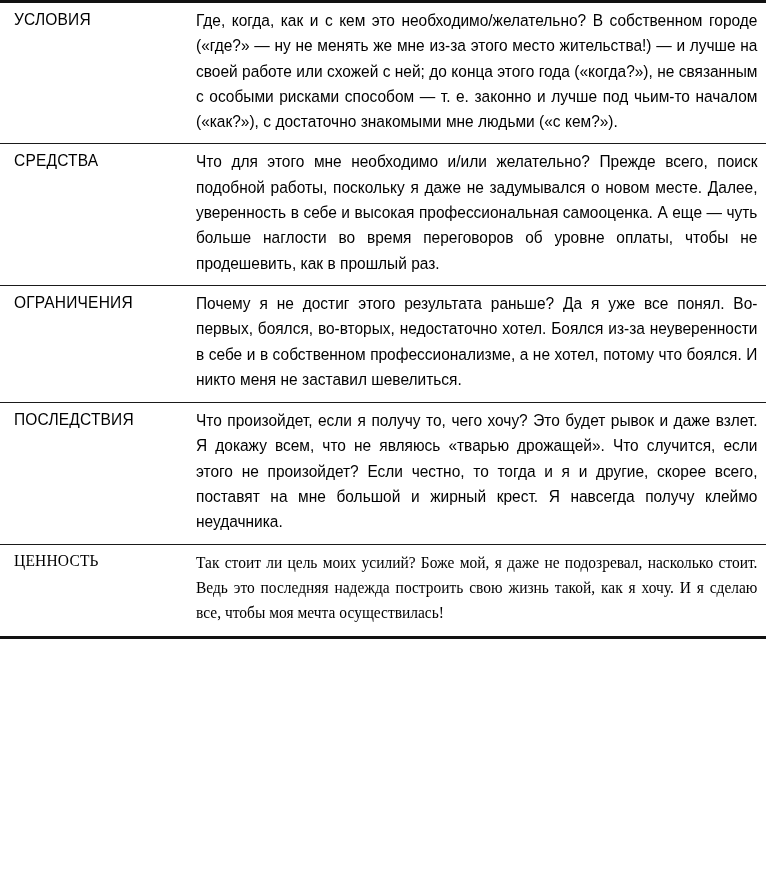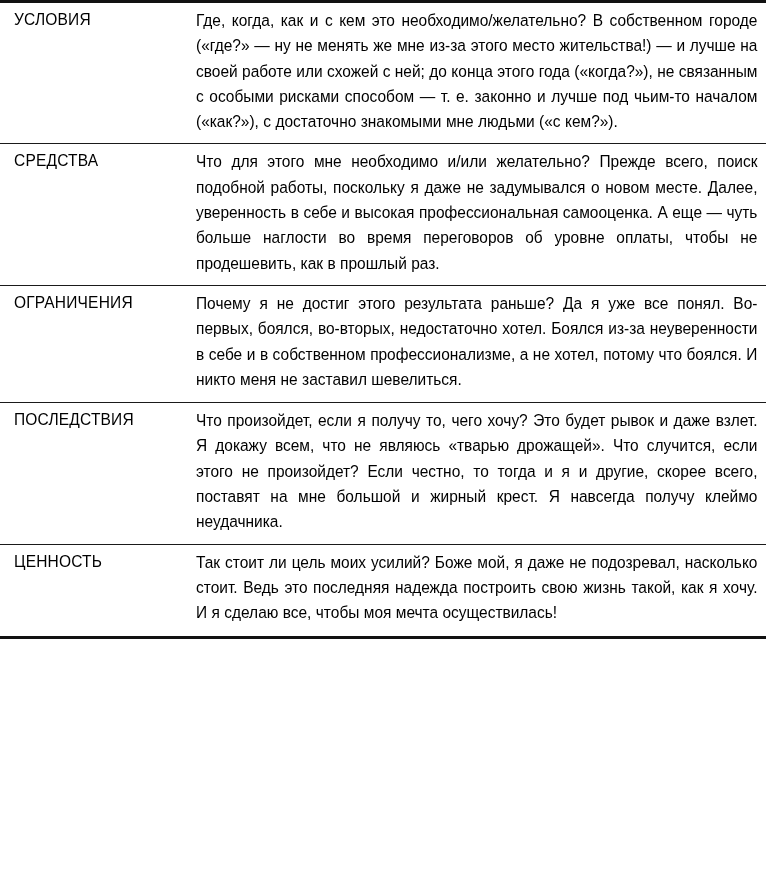--- a/index.html
+++ b/index.html
@@ -31,20 +31,21 @@
   .doc-table tr {
     border-top: 1.6px solid #1a1a1a;
   }
 
   .doc-table tr:first-child {
     border-top: 3.2px solid #111111;
   }
 
   .doc-table tr:last-child {
     border-bottom: 3.2px solid #111111;
+    font-family: Liberation Serif, serif;
   }
 
   td {
     vertical-align: top;
     padding: 0;
   }
 
   td.label-cell {
     width: 196px;
     padding: 5px 0 10px 14px;

